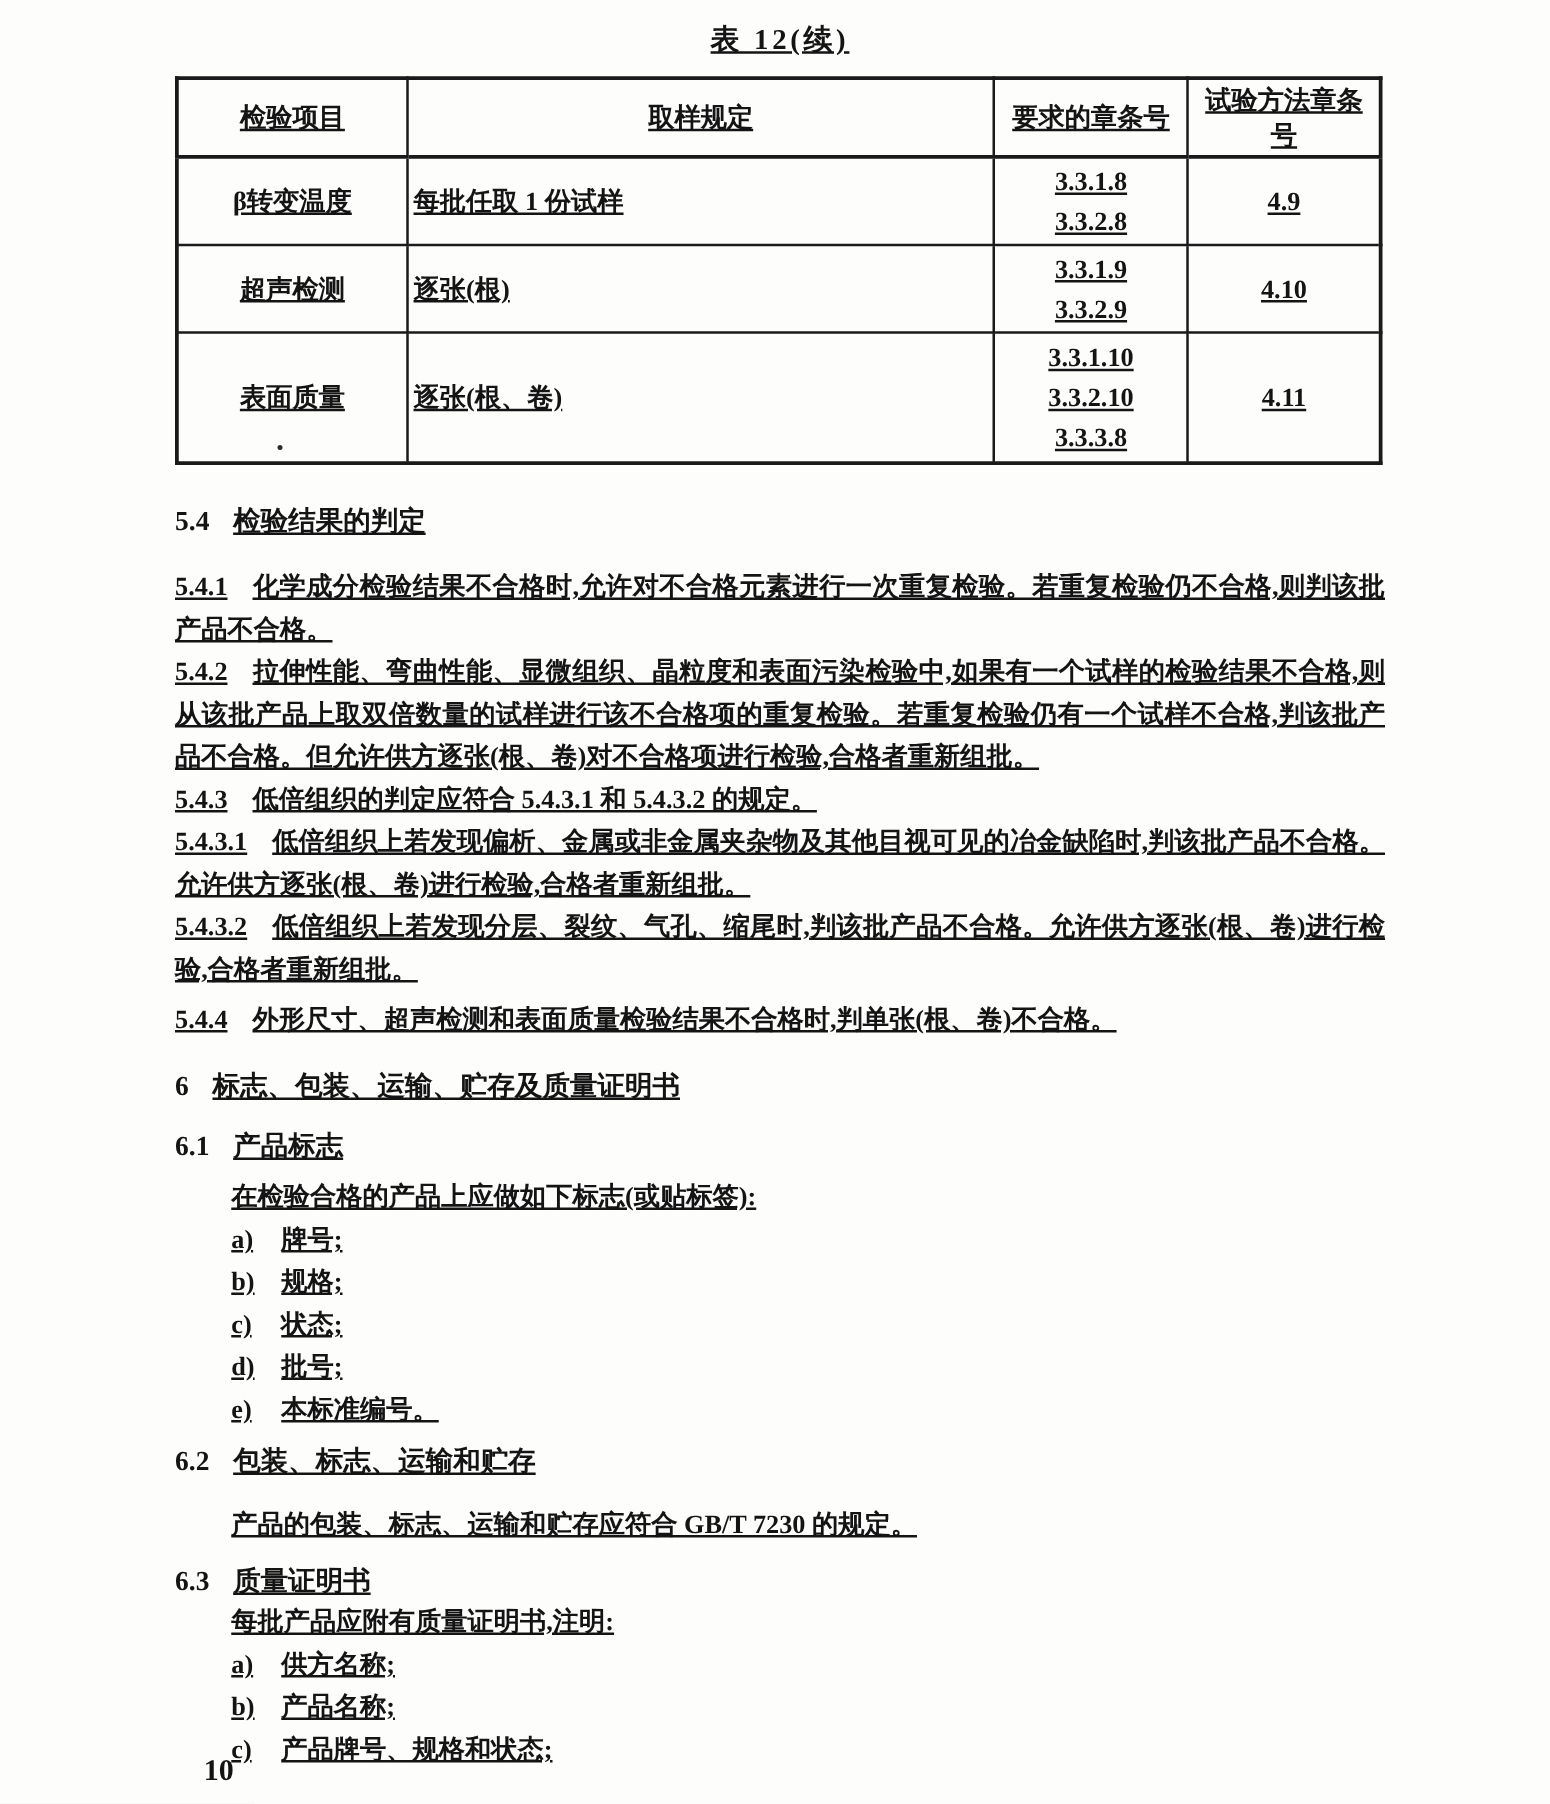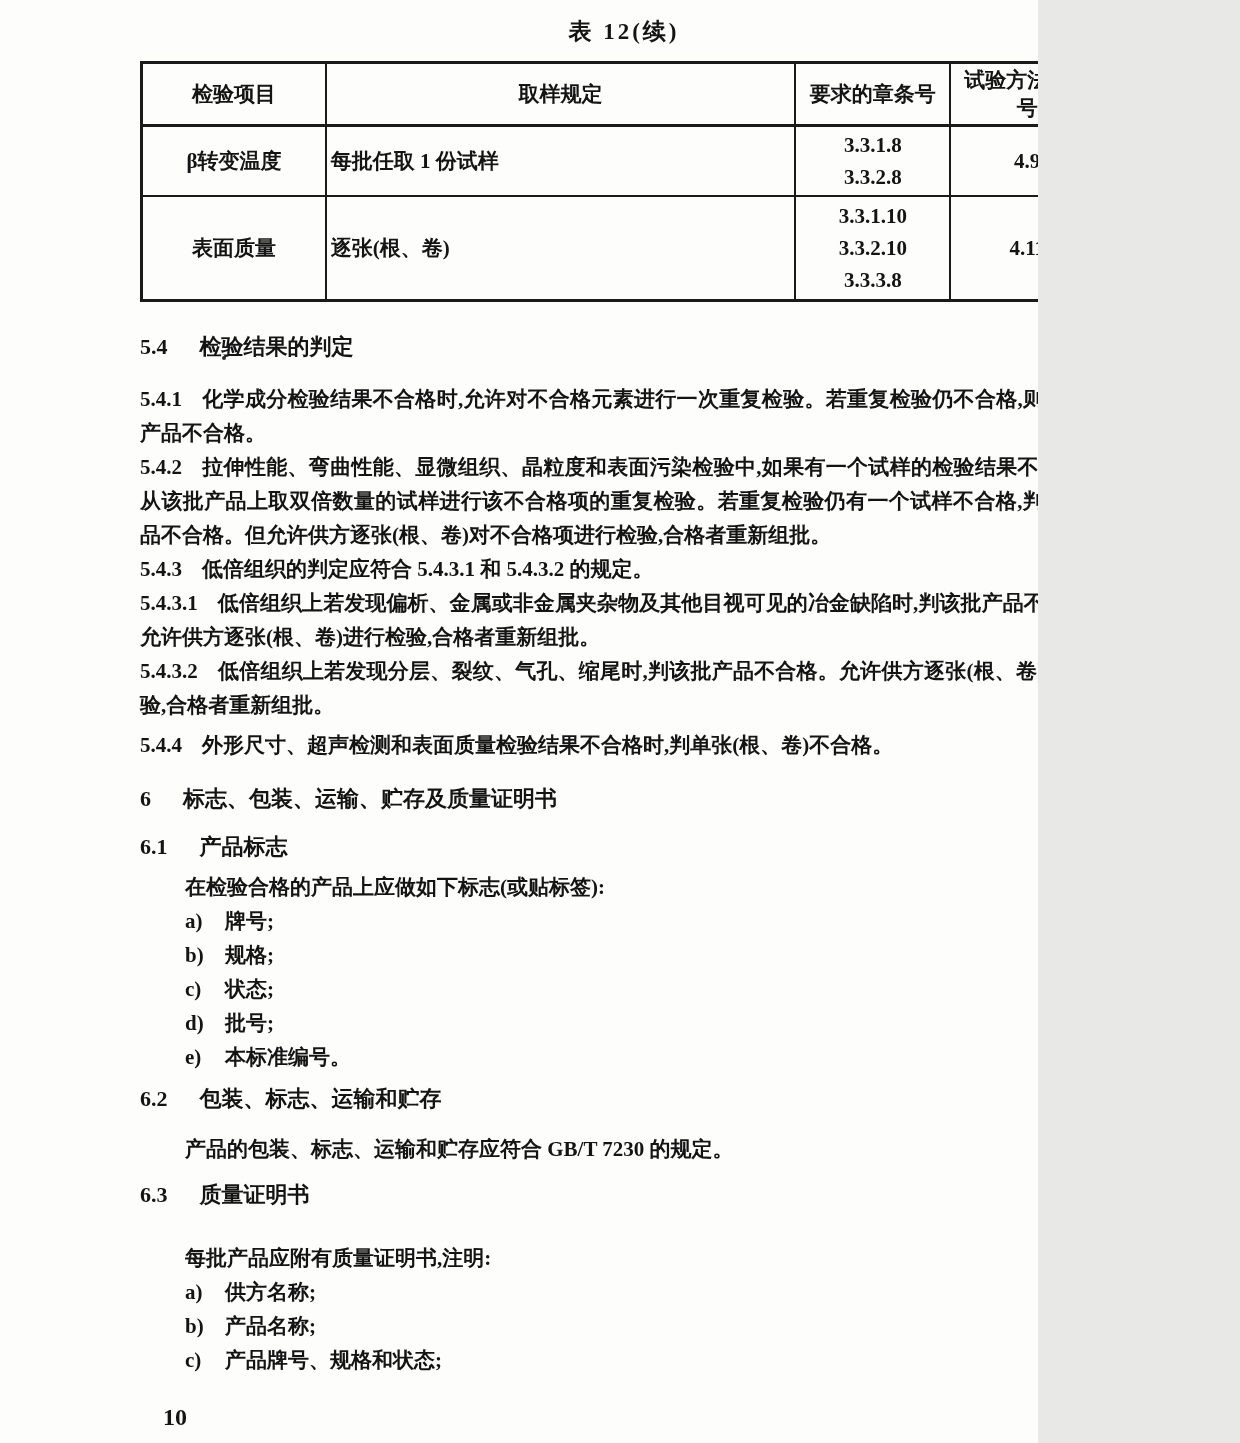--- a/index.html
+++ b/index.html
@@ -3,24 +3,25 @@
 <meta charset="utf-8">
 <style>
   html,body { margin:0; padding:0; }
   body {
     width:1240px; height:1443px;
     background:#e8e8e6;
     font-family:"Liberation Serif","DejaVu Serif",serif;
   }
   .page {
     position:relative;
-    width:1038px; height:1443px;
+    width:1240px; height:1443px;
     background:#fdfdfc;
     color:#141414;
     overflow:hidden;
+    text-decoration:underline;
   }
   .content { margin-left:140px; width:968px; }
 
   
   .caption {
     padding-top:16px;
     text-align:center;
     font-size:23px;
     font-weight:700;
     letter-spacing:3px;
@@ -54,40 +55,40 @@
   .req-line  { line-height:32px; }
   tr.r1 td, tr.r2 td { height:63px; }
   tr.r3 td { height:98px; }
 
   
   .heading {
     font-size:22px;
     font-weight:700;
     line-height:30px;
   }
-  .hnum { display:inline-block; margin-right:32px; }
+  .hnum { display:inline-block; margin-right:19px; }
   .h-54  { margin-top:30px; }
   .h-6   { margin-top:22px; }
   .h-61  { margin-top:18px; }
   .h-62  { margin-top:10px; }
   .h-63  { margin-top:14px; }
 
   .para {
     margin:0;
     font-size:21px;
     font-weight:600;
     line-height:34px;
     text-align:justify;
   }
   .pnum { font-weight:700; margin-right:20px; white-space:nowrap; }
   .p-541  { margin-top:20px; }
   .p-544  { margin-top:6px; }
   .p-intro { margin-top:8px; text-indent:45px; }
   .p-62    { margin-top:18px; text-indent:45px; }
-  .p-63i   { margin-top:31px; text-indent:45px; }
+  .p-63i   { margin-top:0; text-indent:45px; }
 
   .li {
     display:flex;
     font-size:21px;
     font-weight:600;
     line-height:34px;
   }
   .li .marker { width:40px; margin-left:45px; flex:0 0 auto; }
 
   .page-number {
@@ -132,20 +133,29 @@
       <tbody>
         <tr class="r1">
           <td class="c-item">β转变温度</td>
           <td class="c-samp">每批任取 1 份试样</td>
           <td class="c-req">
             <div class="req-line">3.3.1.8</div>
             <div class="req-line">3.3.2.8</div>
           </td>
           <td class="c-meth">4.9</td>
         </tr>
+        <tr class="r2">
+          <td class="c-item">超声检测</td>
+          <td class="c-samp">逐张(根)</td>
+          <td class="c-req">
+            <div class="req-line">3.3.1.9</div>
+            <div class="req-line">3.3.2.9</div>
+          </td>
+          <td class="c-meth">4.10</td>
+        </tr>
         <tr class="r3">
           <td class="c-item">表面质量</td>
           <td class="c-samp">逐张(根、卷)</td>
           <td class="c-req">
             <div class="req-line">3.3.1.10</div>
             <div class="req-line">3.3.2.10</div>
             <div class="req-line">3.3.3.8</div>
           </td>
           <td class="c-meth">4.11</td>
         </tr>

